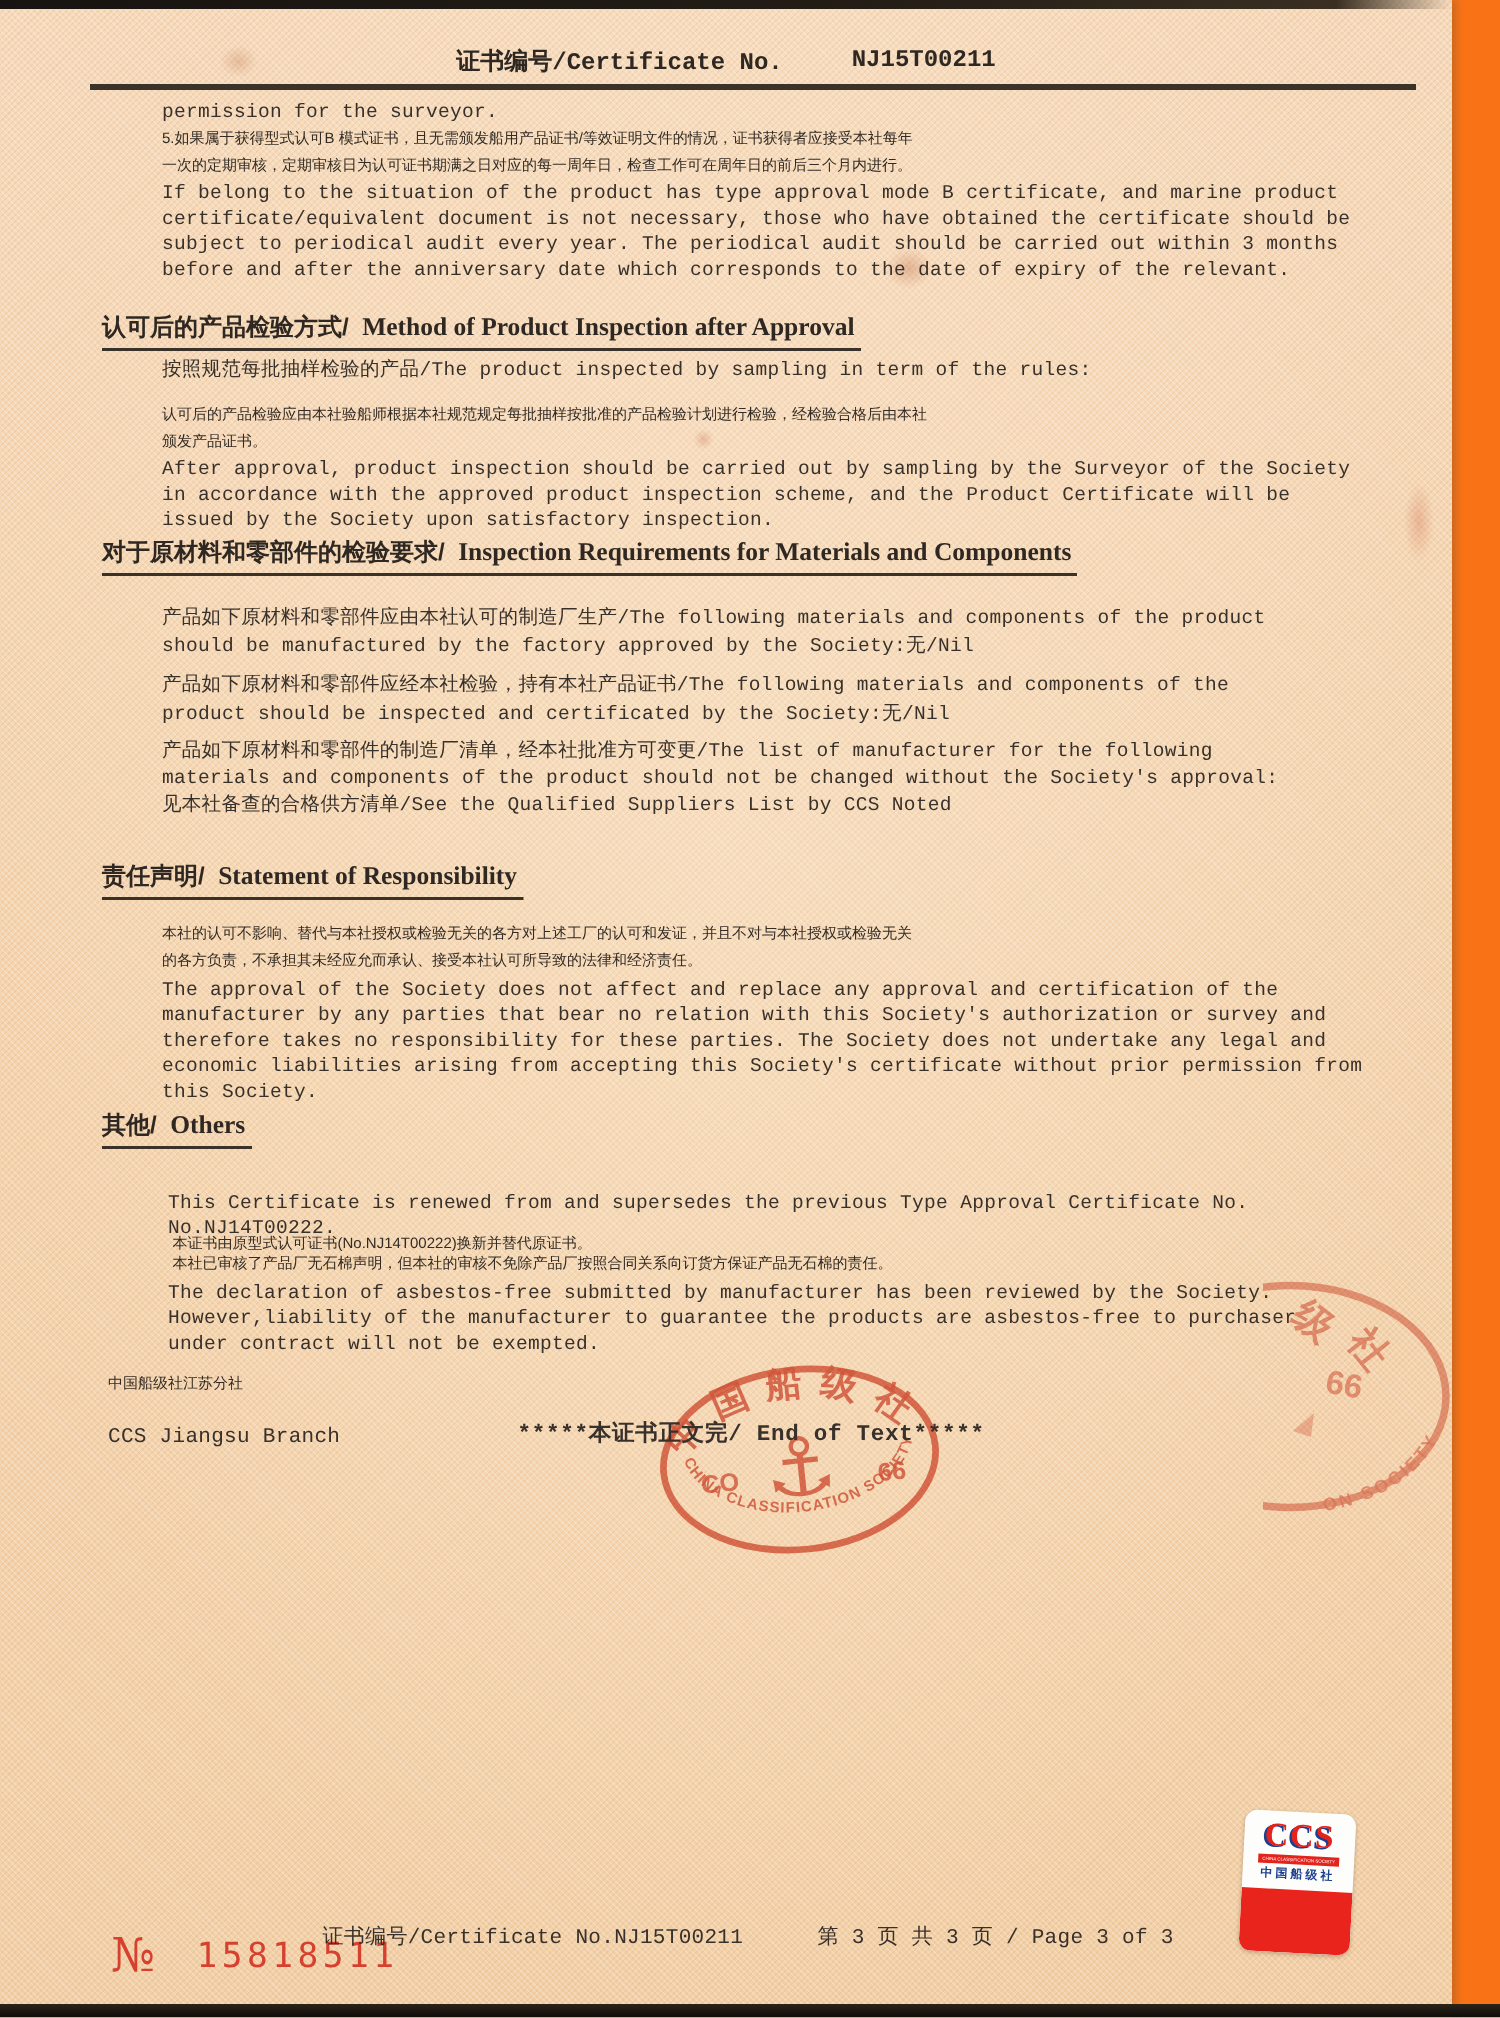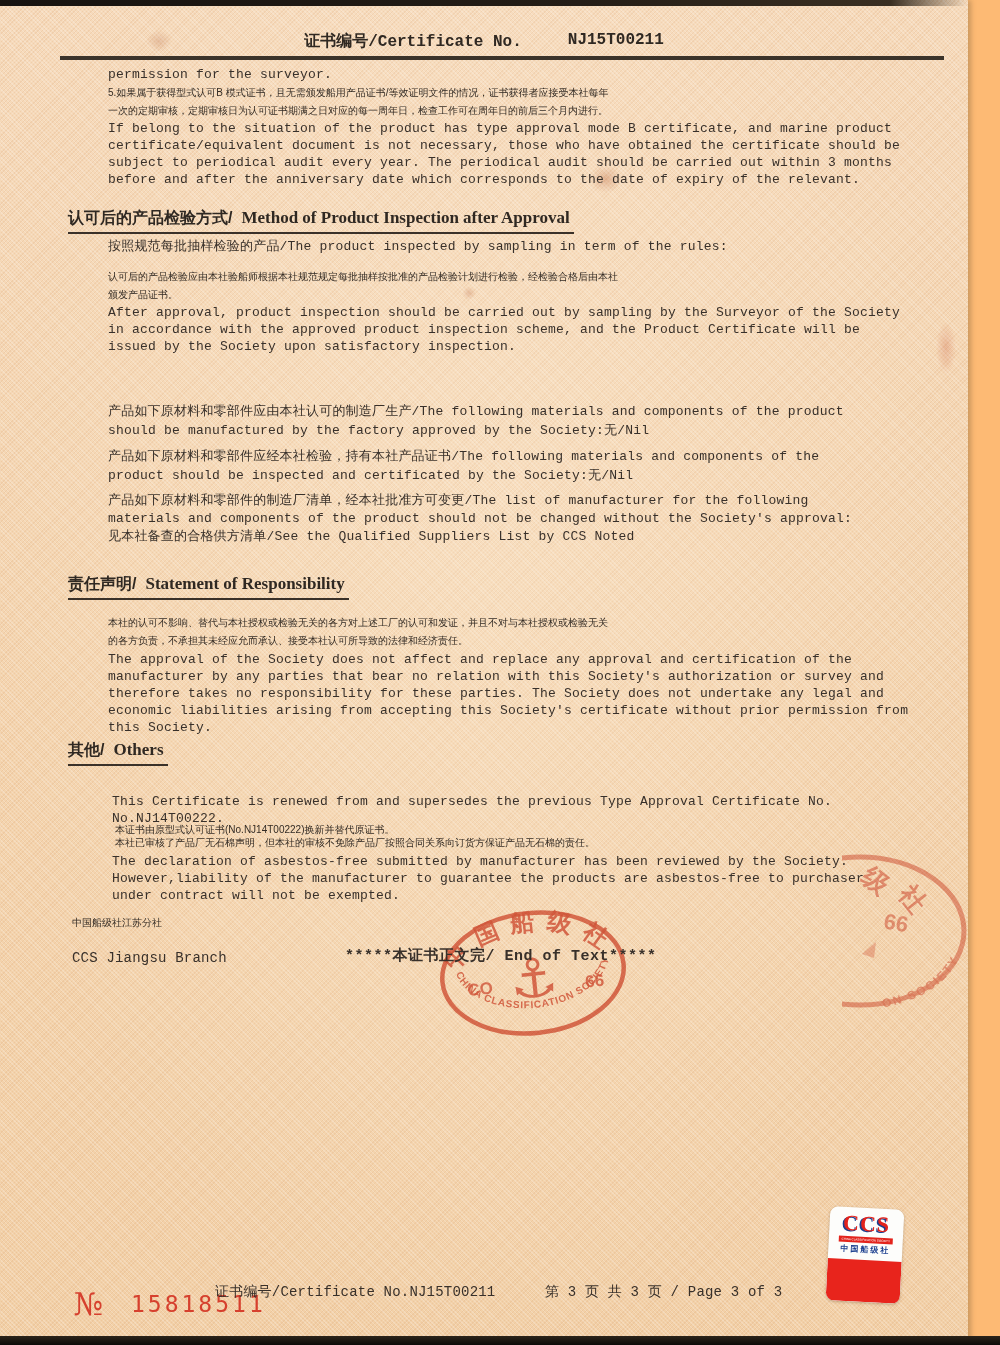--- a/index.html
+++ b/index.html
@@ -1,19 +1,19 @@
 <!DOCTYPE html>
 <html><head>
 <meta charset="utf-8">
 <style>
   * { margin:0; padding:0; box-sizing:border-box; }
   html,body { background:#e9e9e6; }
   .scan {
     position:relative; width:1000px; height:1345px;
-    background:#fdba74; overflow:hidden;
+    background:#f97316; overflow:hidden;
     font-family:"Liberation Mono","DejaVu Sans Mono",monospace;
   }
   
   .paper {
     position:absolute; left:0; top:0; width:968px; height:1345px;
     background:
       radial-gradient(ellipse at 50% 42%, rgba(255,242,222,0.30), rgba(255,242,222,0) 72%),
       repeating-linear-gradient(45deg, rgba(255,255,255,0.22) 0 1px, rgba(0,0,0,0) 1px 3px),
       repeating-linear-gradient(135deg, rgba(211,148,94,0.17) 0 1px, rgba(0,0,0,0) 1px 3px),
       linear-gradient(180deg,#f6dabb 0%,#f4d4ae 55%,#f2d0a7 100%);
@@ -117,20 +117,23 @@
     <div class="h" style="left:68px; top:208px;">
       <span class="cn">认可后的产品检验方式/</span><span class="en">Method of Product Inspection after Approval</span>
     </div>
     <div class="abs mixed" style="left:108px; top:238px; width:810px; line-height:17px;">按照规范每批抽样检验的产品/The product inspected by sampling in term of the rules:</div>
     <div class="abs cjk" style="left:108px; top:268px; width:800px;">认可后的产品检验应由本社验船师根据本社规范规定每批抽样按批准的产品检验计划进行检验，经检验合格后由本社
 颁发产品证书。</div>
     <div class="abs mono" style="left:108px; top:304px; width:810px;">After approval, product inspection should be carried out by sampling by the Surveyor of the Society
 in accordance with the approved product inspection scheme, and the Product Certificate will be
 issued by the Society upon satisfactory inspection.</div>
 
+    <div class="h" style="left:68px; top:358px;">
+      <span class="cn">对于原材料和零部件的检验要求/</span><span class="en">Inspection Requirements for Materials and Components</span>
+    </div>
     <div class="abs mixed" style="left:108px; top:402px; width:810px; line-height:19px;">产品如下原材料和零部件应由本社认可的制造厂生产/The following materials and components of the product
 should be manufactured by the factory approved by the Society:无/Nil</div>
     <div class="abs mixed" style="left:108px; top:447px; width:810px; line-height:19px;">产品如下原材料和零部件应经本社检验，持有本社产品证书/The following materials and components of the
 product should be inspected and certificated by the Society:无/Nil</div>
     <div class="abs mixed" style="left:108px; top:492px; width:810px; line-height:18px;">产品如下原材料和零部件的制造厂清单，经本社批准方可变更/The list of manufacturer for the following
 materials and components of the product should not be changed without the Society's approval:
 见本社备查的合格供方清单/See the Qualified Suppliers List by CCS Noted</div>
 
     <div class="h" style="left:68px; top:574px;">
       <span class="cn">责任声明/</span><span class="en">Statement of Responsibility</span>

